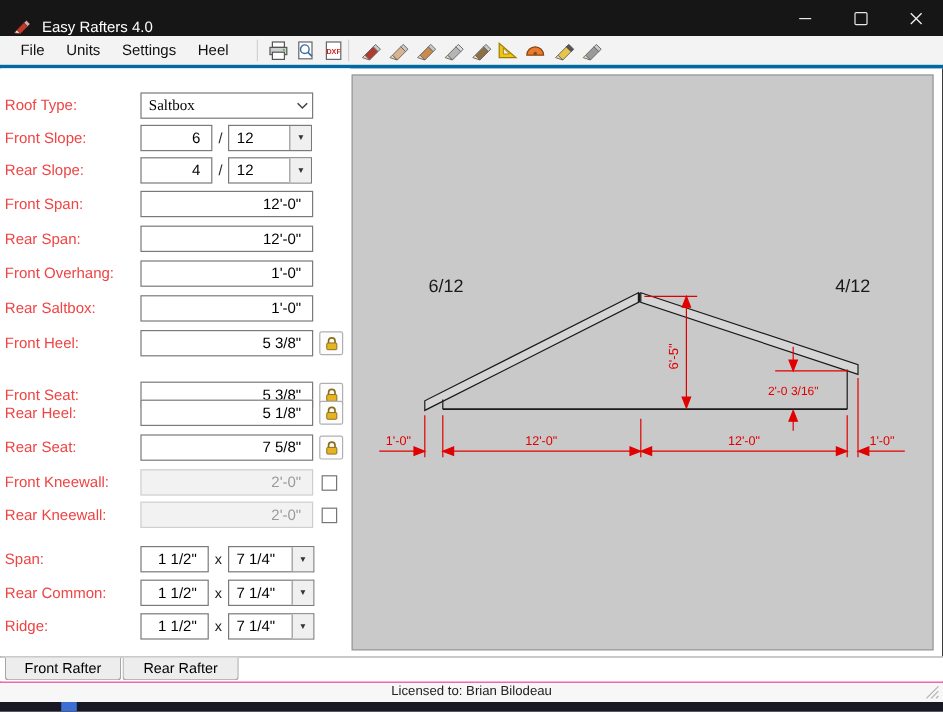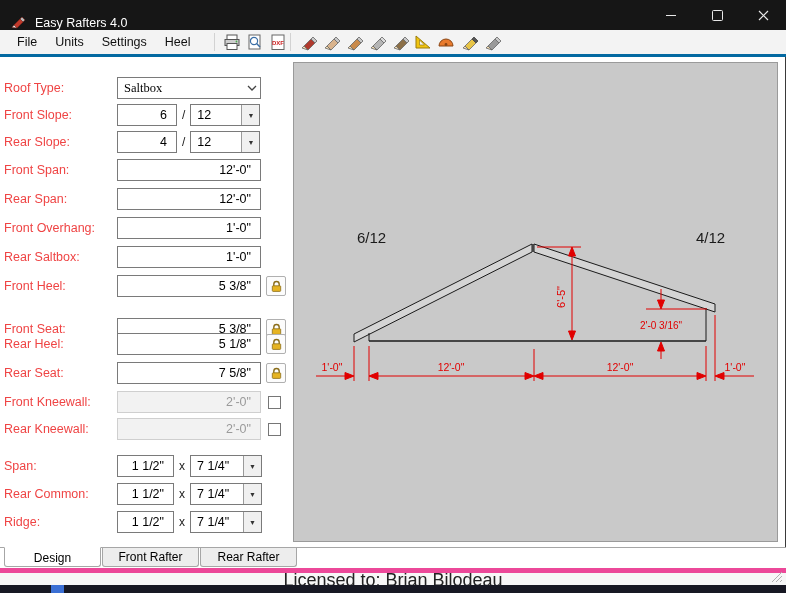--- a/index.html
+++ b/index.html
@@ -48,22 +48,22 @@
   .drawing-area svg{display:block;}
   svg text{font-family:"Liberation Sans",sans-serif;}
   
   .tabbar{position:absolute;left:0;top:547px;width:786px;height:21px;background:#fff;
           border-top:1px solid #a6a6a6;display:flex;padding-left:4px;box-sizing:border-box;}
   .tab{min-width:97px;text-align:center;font-size:12px;line-height:18px;height:19px;background:#ededed;
        border:1px solid #a6a6a6;border-top:none;border-radius:0 0 3px 3px;margin-right:1px;box-sizing:border-box;}
   .tab.active{background:#fff;height:20px;margin-top:-1px;line-height:20px;border-top:1px solid #fff;}
   
   .statusbar{position:absolute;left:0;top:568px;width:786px;height:17px;background:#f7f7f7;
-             border-top:5px solid #ec4899;box-sizing:border-box;text-align:center;
-             font-size:18px;color:#222;line-height:15px;}
+             border-top:1px solid #ec4899;box-sizing:border-box;text-align:center;
+             font-size:11px;color:#222;line-height:15px;}
   .grip{position:absolute;right:3px;bottom:2px;}
   
   .taskbar{position:absolute;left:0;top:585px;width:786px;height:8px;background:#171823;}
   .taskbar .accent{position:absolute;left:51px;top:0;width:13px;height:8px;background:#3b6fd4;}
 </style>
 </head>
 <body>
 
 <div class="window">
 
@@ -375,21 +375,20 @@
       <text x="271" y="234" font-size="11" fill="#e10000" text-anchor="middle" transform="rotate(-90 271 234)">6'-5"</text>
       <text x="367" y="266" font-size="10" fill="#e10000" text-anchor="middle">2'-0 3/16"</text>
       <text x="38" y="308" font-size="10.5" fill="#e10000" text-anchor="middle">1'-0"</text>
       <text x="157" y="308" font-size="10.5" fill="#e10000" text-anchor="middle">12'-0"</text>
       <text x="326" y="308" font-size="10.5" fill="#e10000" text-anchor="middle">12'-0"</text>
       <text x="441" y="308" font-size="10.5" fill="#e10000" text-anchor="middle">1'-0"</text>
     </svg>
   </div>
 
   <div class="tabbar">
-    <div class="tab active">Design</div>
     <div class="tab">Front Rafter</div>
     <div class="tab">Rear Rafter</div>
   </div>
 
   <div class="statusbar">
     <span>Licensed to: Brian Bilodeau</span>
     <svg class="grip" width="13" height="13" viewBox="0 0 13 13">
       <line x1="12" y1="2" x2="2" y2="12" stroke="#b0b0b0" stroke-width="1"></line>
       <line x1="12" y1="6" x2="6" y2="12" stroke="#b0b0b0" stroke-width="1"></line>
       <line x1="12" y1="10" x2="10" y2="12" stroke="#b0b0b0" stroke-width="1"></line>

